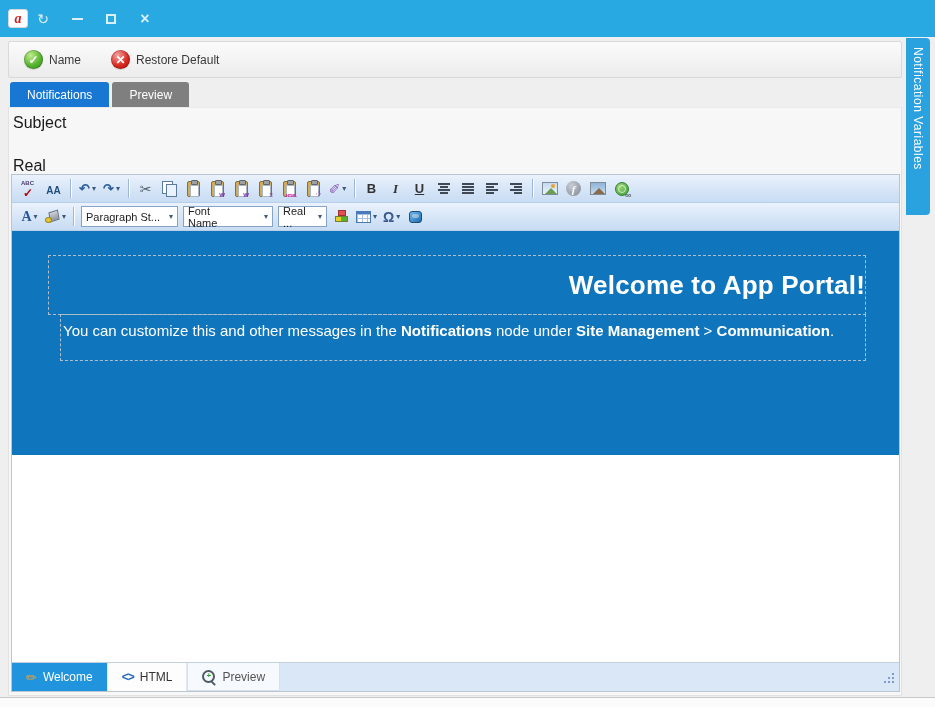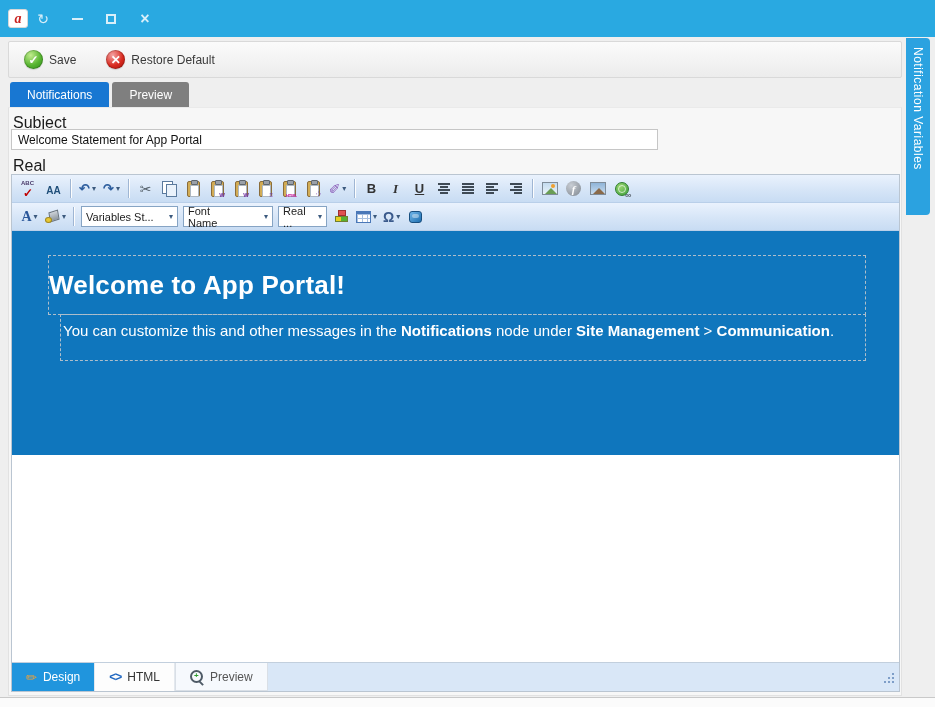--- a/index.html
+++ b/index.html
@@ -83,21 +83,21 @@
   .icon-blocks::before { content:""; position:absolute; top:0; left:3px; width:6px; height:4px; background:#E05050; border:1px solid #A03030; }
   .icon-blocks::after { content:""; position:absolute; bottom:1px; left:0; width:11px; height:4px; border:1px solid #708030; background:linear-gradient(90deg,#E8D020 50%,#58B030 50%); }
   .icon-table { width:15px; height:12px; border:1px solid #4A78B8; border-top:3px solid #4A78B8; background-color:#fff; background-image:linear-gradient(90deg,#A8C0E0 1px,transparent 1px),linear-gradient(#A8C0E0 1px,transparent 1px); background-size:5px 4px; }
   .icon-screen { width:13px; height:12px; border-radius:3px; background:linear-gradient(135deg,#6FB4E8,#1E6FB0); border:1px solid #184F80; position:relative; }
   .icon-screen::before { content:""; position:absolute; left:2px; right:2px; top:2px; height:4px; background:rgba(255,255,255,.4); border-radius:2px; }
 
   
   .ed-content { flex:1; background:#fff; position:relative; overflow:hidden; cursor:text; }
   .blue-block { height:224px; background:#0F76BD; padding:24px 33px 0 36px; }
   .dash-box { border:1px dashed #AEBECB; }
-  .dash-box.title-box { height:60px; display:flex; align-items:center; justify-content:flex-start; }
+  .dash-box.title-box { height:60px; display:flex; align-items:center; justify-content:flex-end; }
   .dash-box.para-box { height:47px; margin-top:-1px; padding:6px 2px 0 2px;margin-left:12px; }
   .ed-heading { color:#fff; font-size:26px; font-weight:700; letter-spacing:.2px; }
   .ed-para { color:#fff; font-size:15px; line-height:1.3; white-space:nowrap; }
 
   
   .ed-bottom { height:29px; background:#D9E7F7; border-top:1px solid #C2CFDD; display:flex; align-items:stretch; flex:none; }
   .ed-tab { display:flex; align-items:center; gap:6px; padding:0 14px; font-size:12px; color:#333; background:#FDFDFD; border-right:1px solid #E3E8EE; cursor:default; }
   .ed-tab.active { background:#2095DD; color:#fff; }
   .ed-tab.preview-tab { background:#F6F9FD; border:1px solid #D9DFE6; border-top:none; color:#555; }
   .pencil-glyph { color:#E8A13C; font-size:13px; line-height:1; }
@@ -129,40 +129,39 @@
     <div class="win-btn">
         <span class="box"></span>
       </div>
     <div class="win-btn close">×</div>
   </div>
 </div>
 
 <div class="main-toolbar">
   <div class="tb-cmd">
     <span class="round-ic green">✓</span>
-    <span>Save</span>
+    <span>Name</span>
   </div>
   <div class="tb-cmd">
     <span class="round-ic red">✕</span>
     <span>Restore Default</span>
   </div>
 </div>
 
 <div class="top-tabs">
   <div class="top-tab active">
     <span>Notifications</span>
   </div>
   <div class="top-tab inactive">
     <span>Preview</span>
   </div>
 </div>
 
 <div class="panel">
   <div class="field-label subject-label">Subject</div>
-  <input class="subject-input" type="text" value="Welcome Statement for App Portal" style="">
   <div class="field-label body-label">Real</div>
 
   <div class="editor">
     <div class="ed-row" id="ed-row1">
         <div class="tb-btn">
           <div class="icon-spell"></div>
         </div>
         <div class="tb-btn">
           <div class="icon-find"></div>
         </div>
@@ -274,21 +273,21 @@
         <div class="tb-btn">
           <div class="icon-fontcolor"></div>
           <span class="caret">▾</span>
         </div>
         <div class="tb-btn">
           <div class="icon-bucket"></div>
           <span class="caret">▾</span>
         </div>
         <span class="tb-sep"></span>
         <div class="tb-combo" style="width: 97px;">
-          <span class="combo-label">Variables St...</span>
+          <span class="combo-label">Paragraph St...</span>
           <span class="caret">▾</span>
         </div>
         <div class="tb-combo" style="width: 90px; gap: 44px;">
           <span class="combo-label">Font Name</span>
           <span class="caret">▾</span>
         </div>
         <div class="tb-combo" style="width: 49px;">
           <span class="combo-label">Real ...</span>
           <span class="caret">▾</span>
         </div>
@@ -315,21 +314,21 @@
         </div>
         <div class="dash-box para-box">
           <div class="ed-para"><span>You can customize this and other messages in the </span><span style="font-weight: 700;">Notifications</span><span> node under </span><span style="font-weight: 700;">Site Management</span><span> &gt; </span><span style="font-weight: 700;">Communication</span><span>.</span></div>
         </div>
       </div>
     </div>
 
     <div class="ed-bottom">
       <div class="ed-tab active">
         <span class="pencil-glyph">✏</span>
-        <span>Design</span>
+        <span>Welcome</span>
       </div>
       <div class="ed-tab">
         <span class="code-glyph">&lt;&gt;</span>
         <span>HTML</span>
       </div>
       <div class="ed-tab preview-tab">
         <span class="icon-mag"></span>
         <span>Preview</span>
       </div>
       <div class="ed-bottom-fill">

